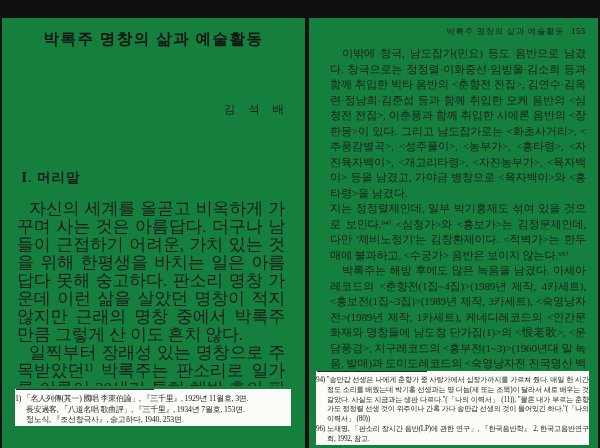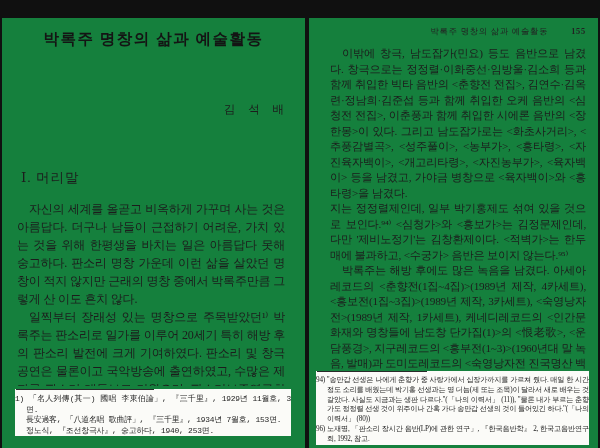--- a/index.html
+++ b/index.html
@@ -27,60 +27,60 @@
     text-align:center;
     font-size:15.5px; font-weight:bold; letter-spacing:1.5px;
     color:#141414;
   }
   .lp-author {
     position:absolute; top:84px; right:16px;
     font-size:11.5px; letter-spacing:5px;
   }
   .lp-heading {
     position:absolute; top:151px; left:19px;
-    font-size:13.5px; font-weight:normal; letter-spacing:1px;
+    font-size:13.5px; font-weight:bold; letter-spacing:1px;
   }
   .lp-body {
     position:absolute; top:182px; left:15px; right:20px; height:186px;
     overflow:hidden;
   }
   .para {
     margin:0;
-    font-size:12px; line-height:18px;
+    font-size:17px; line-height:18px;
     text-align:justify;
     letter-spacing:-0.2px;
   }
   .para.indent { text-indent:12px; }
 
   .footblock {
     position:absolute; left:13px; right:14px;
     background:#fbfbf8;
   }
-  .lp-foot { top:371px;font-family:Liberation Mono, monospace; }
+  .lp-foot { top:371px; }
   .foot-rule {
     width:138px; height:0;
     border-top:1.5px solid #2a2a2a;
     margin:0 0 4px 1px;
   }
   .fn {
     margin:0;
     font-size:7.9px; line-height:10.6px;
     text-align:justify;
     letter-spacing:-0.2px;
   }
   .fn.hang { padding-left:11px; text-indent:-11px; }
   .fn.cont { padding-left:11px; }
 
   
   .rp-header {
     position:absolute; top:8px; right:12px;
     font-size:8.3px; letter-spacing:0.8px;
     color:#222;
   }
-  .rp-header .pgnum { margin-left:20px; font-weight:bold; }
+  .rp-header .pgnum { margin-left:4px; font-weight:bold; }
   .rp-body {
     position:absolute; top:28px; left:21px; right:12px; height:324px;
     overflow:hidden;
   }
   .rp-body .para { line-height:15.5px; font-size:11.2px; }
   .rp-foot { top:353px; left:7px; right:9px; }
   .rp-foot .foot-rule { width:110px; }
   .rp-foot .fn { font-size:7.2px; line-height:9.8px; }
 </style>
 </head>

